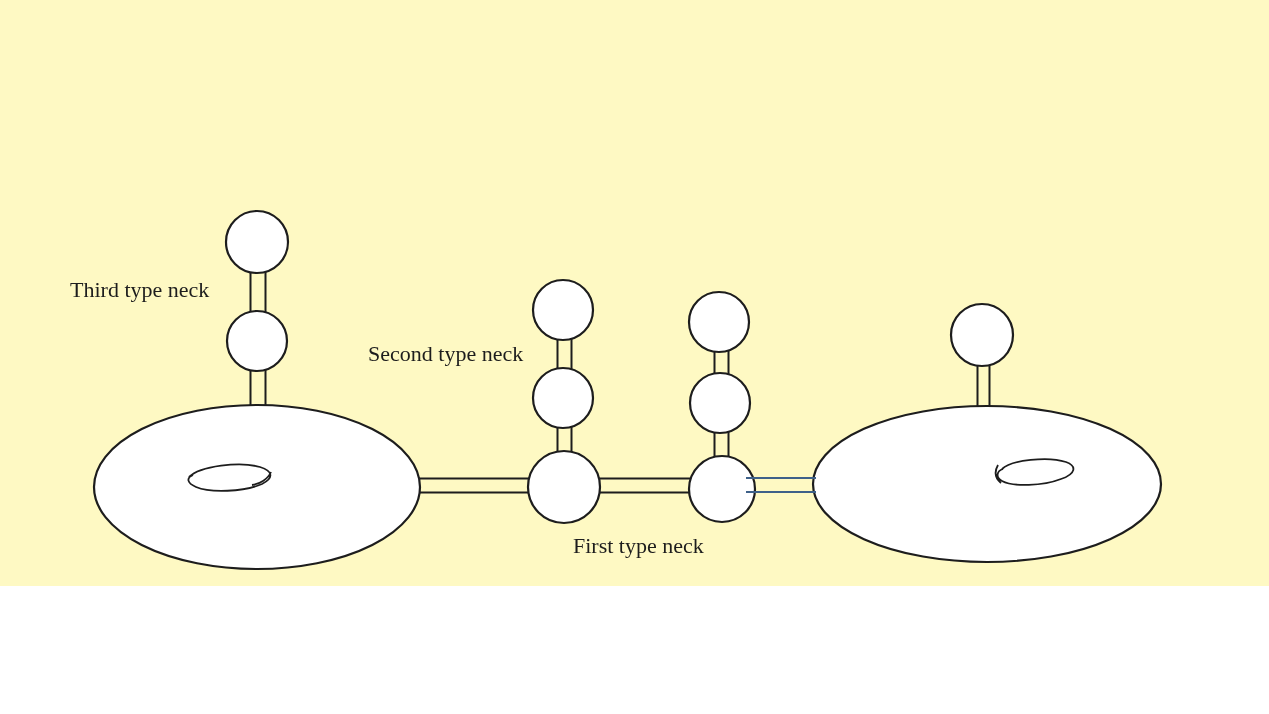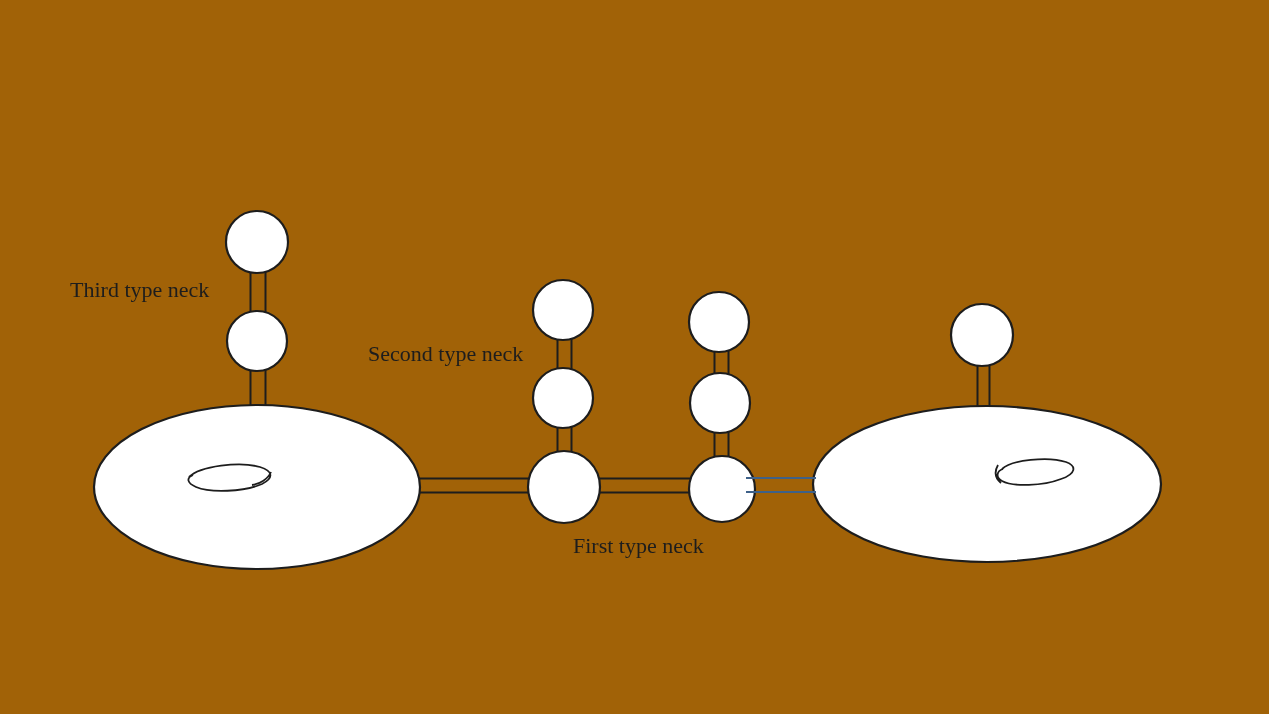--- a/index.html
+++ b/index.html
@@ -4,22 +4,22 @@
 <style>
   html, body {
     margin: 0;
     padding: 0;
     background: #ffffff;
     font-family: "Liberation Serif", serif;
   }
   .canvas {
     position: relative;
     width: 1269px;
-    height: 714px;
-    background: #a16207;
+    height: 586px;
+    background: #fef9c3;
     overflow: hidden;
   }
   svg { display: block; }
   .tube { fill: none; stroke-width: 2; }
   .shape { fill: #ffffff; stroke-width: 2.2; }
   .hole { fill: none; stroke-width: 1.8; }
   .lbl {
     font-family: "Liberation Serif", serif;
     font-size: 22px;
     fill: #1d1d1d;

